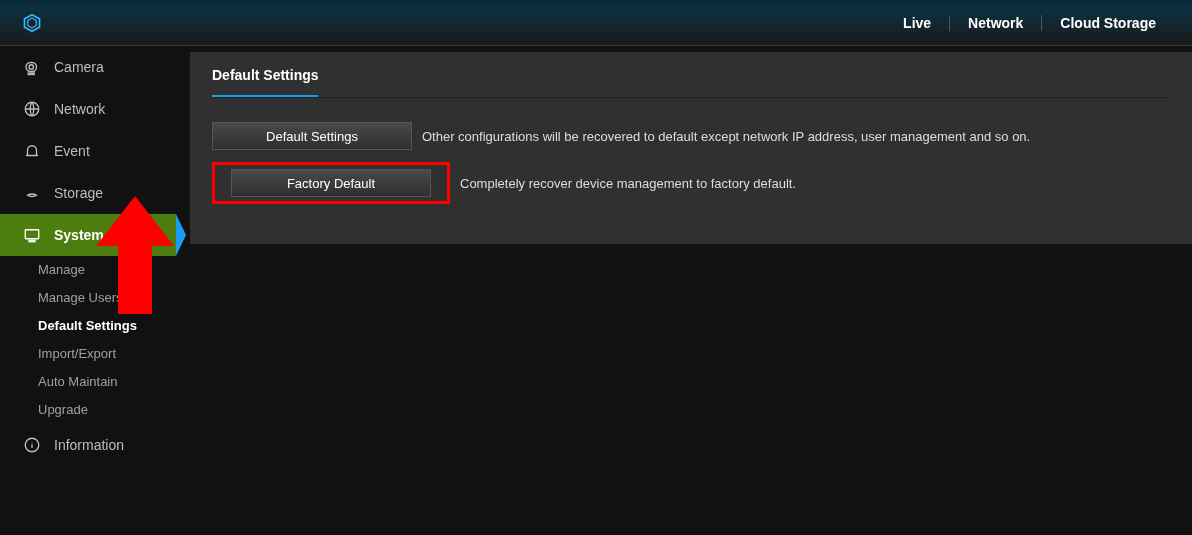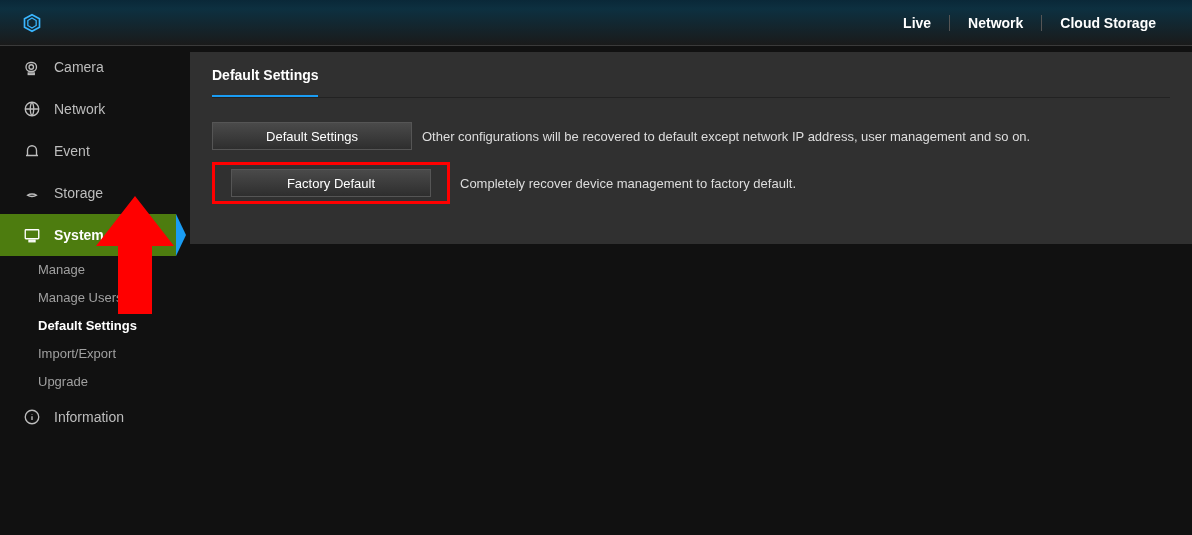--- a/index.html
+++ b/index.html
@@ -232,20 +232,21 @@
         </svg>
       </span>
       <span>System</span>
     </div>
 
     <div class="submenu">
       <div class="submenu-item">Manage</div>
       <div class="submenu-item">Manage Users</div>
       <div class="submenu-item active">Default Settings</div>
       <div class="submenu-item">Import/Export</div>
+      <div class="submenu-item">Auto Maintain</div>
       <div class="submenu-item">Upgrade</div>
     </div>
 
     <div class="side-item">
       <span class="icon-slot">
         <svg width="18" height="18" viewBox="0 0 24 24" fill="none" stroke="#bdbdbd" stroke-width="1.8">
           <circle cx="12" cy="12" r="9"></circle>
             <line x1="12" y1="8" x2="12" y2="8.5"></line>
             <line x1="12" y1="11" x2="12" y2="16"></line>
         </svg>

